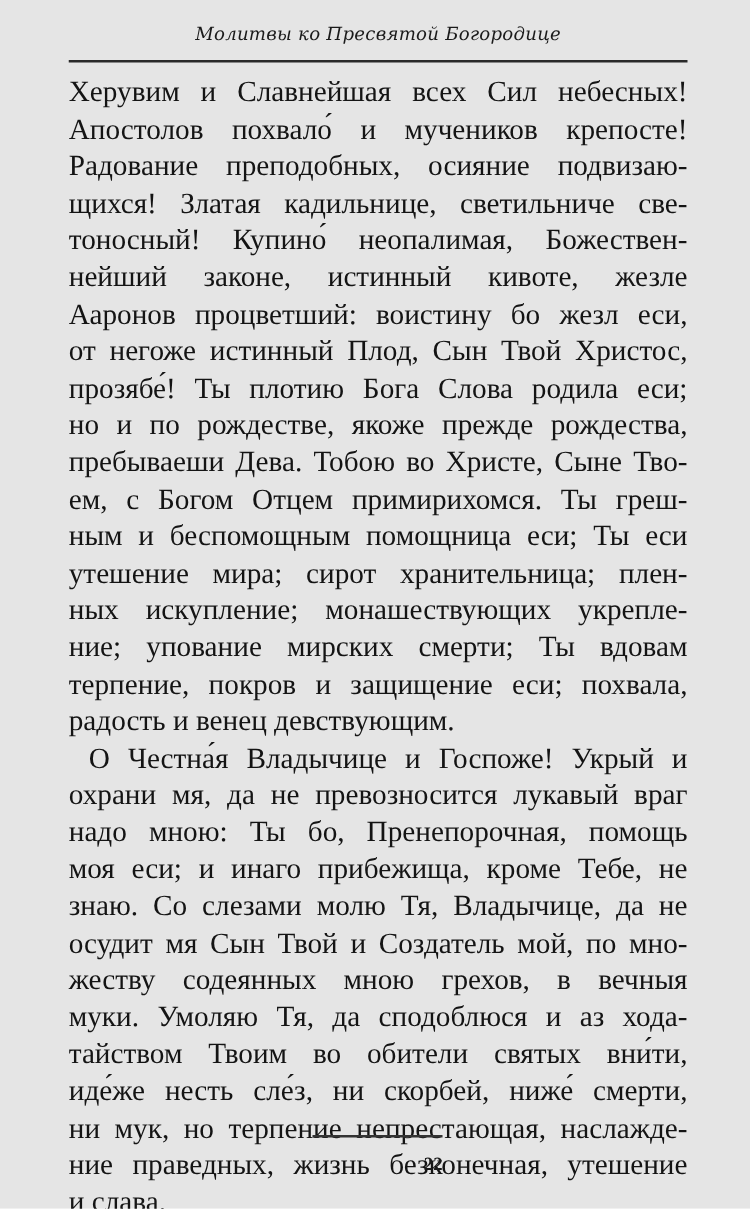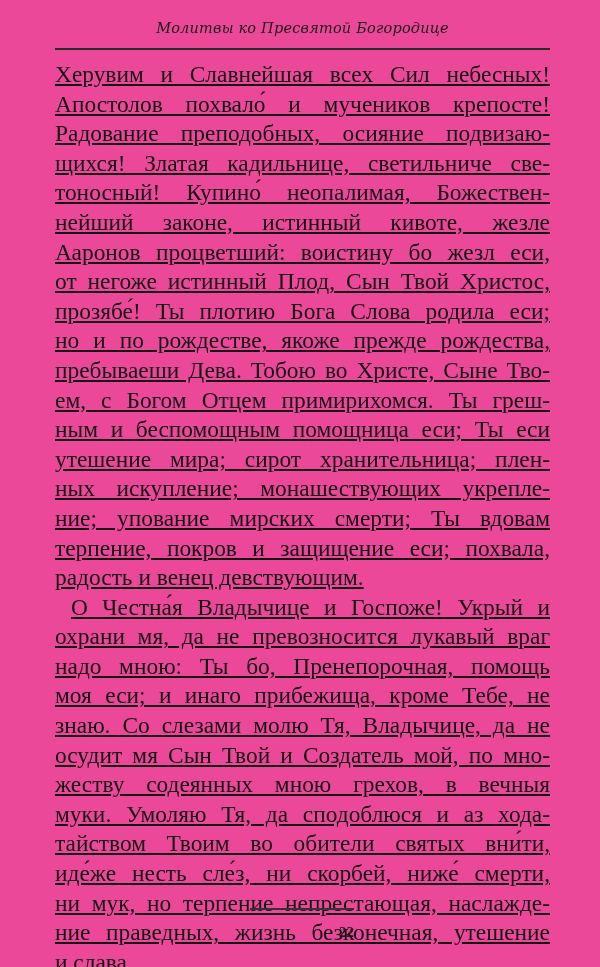--- a/index.html
+++ b/index.html
@@ -1,29 +1,29 @@
 <!DOCTYPE html>
 <html><head>
 <meta charset="utf-8">
 <style>
   html, body { margin:0; padding:0; background:#ffffff; }
   body { width:600px; height:967px; position:relative; overflow:hidden; }
-  .page { position:absolute; left:0; top:0; width:600px; height:967px; background:#ec4899; color:#151515; }
+  .page { position:absolute; left:0; top:0; width:600px; height:967px; background:#e5e5e5; color:#151515; }
   .running-head {
     position:absolute; left:55px; top:20px; width:495px; text-align:center;
     font-family:"DejaVu Serif", serif; font-style:italic; font-size:14.5px; color:#1a1a1a;
     letter-spacing:0.2px;
   }
   .head-rule { position:absolute; left:55px; top:48px; width:495px; height:1.5px; background:#2a2a2a; }
   .body-text {
     position:absolute; left:55px; top:60px; width:495px;
     font-family:"Liberation Serif", "DejaVu Serif", serif; font-size:23.4px; line-height:29.6px;
     color:#141414;
   }
-  .line { display:block; white-space:nowrap; text-align:justify; text-align-last:justify; height:29.6px;text-decoration:underline; }
+  .line { display:block; white-space:nowrap; text-align:justify; text-align-last:justify; height:29.6px; }
   .line.last { text-align-last:left; }
   .line.indent { padding-left:16px; }
   .foot-rule { position:absolute; left:250px; top:908px; width:104px; height:1.5px; background:#333; }
   .folio {
     position:absolute; left:250px; top:924px; width:104px; text-align:right;
     font-family:"Liberation Serif", serif; font-weight:bold; font-size:15px; color:#1a1a1a;
   }
 </style>
 </head>
 <body>

